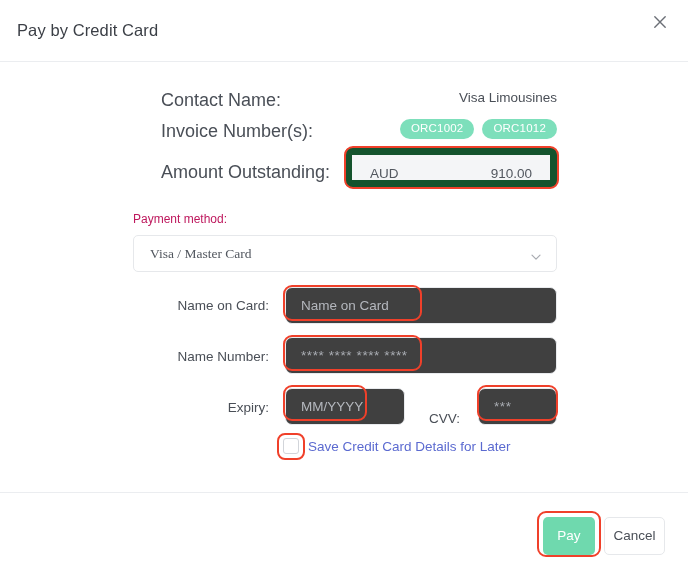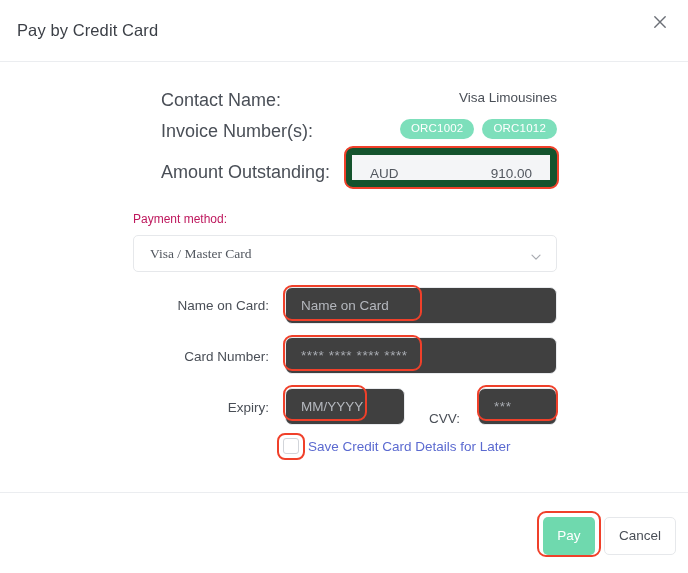--- a/index.html
+++ b/index.html
@@ -232,21 +232,21 @@
   .btn-pay {
     left: 543px;
     top: 24px;
     width: 52px;
     color: #ffffff;
     border: 1px solid transparent;
   }
   .btn-cancel {
     left: 604px;
     top: 24px;
-    width: 72px;
+    width: 61px;
     background: #ffffff;
     color: #4a4f57;
     border: 1px solid #e6e8eb;
   }
 
   
   .anno {
     position: absolute;
     box-sizing: border-box;
     border: 2px solid #f0402a;
@@ -293,21 +293,21 @@
           <path d="M2 4.2 L6 8.2 L10 4.2" fill="none" stroke="#a8abb1" stroke-width="1.2" stroke-linecap="round" stroke-linejoin="round"></path>
         </svg>
       </span>
     </div>
 
     <div class="field-label" style="left:163px; width:106px; top:236px;">Name on Card:</div>
     <div class="input-box" style="left:285px; top:225px; width:272px; height:37px;">
       <span class="input-text" style="top:10px;">Name on Card</span>
     </div>
 
-    <div class="field-label" style="left:163px; width:106px; top:287px;">Card Number:</div>
+    <div class="field-label" style="left:163px; width:106px; top:287px;">Name Number:</div>
     <div class="input-box" style="left:285px; top:275px; width:272px; height:37px;">
       <span class="input-text mask" style="top:10px;">**** **** **** ****</span>
     </div>
 
     <div class="field-label" style="left:163px; width:106px; top:338px;">Expiry:</div>
     <div class="input-box" style="left:285px; top:326px; width:120px; height:37px;">
       <span class="input-text" style="top:10px;">MM/YYYY</span>
     </div>
 
     <div class="field-label" style="left:420px; width:40px; top:338px;margin-top:11px;">CVV:</div>

